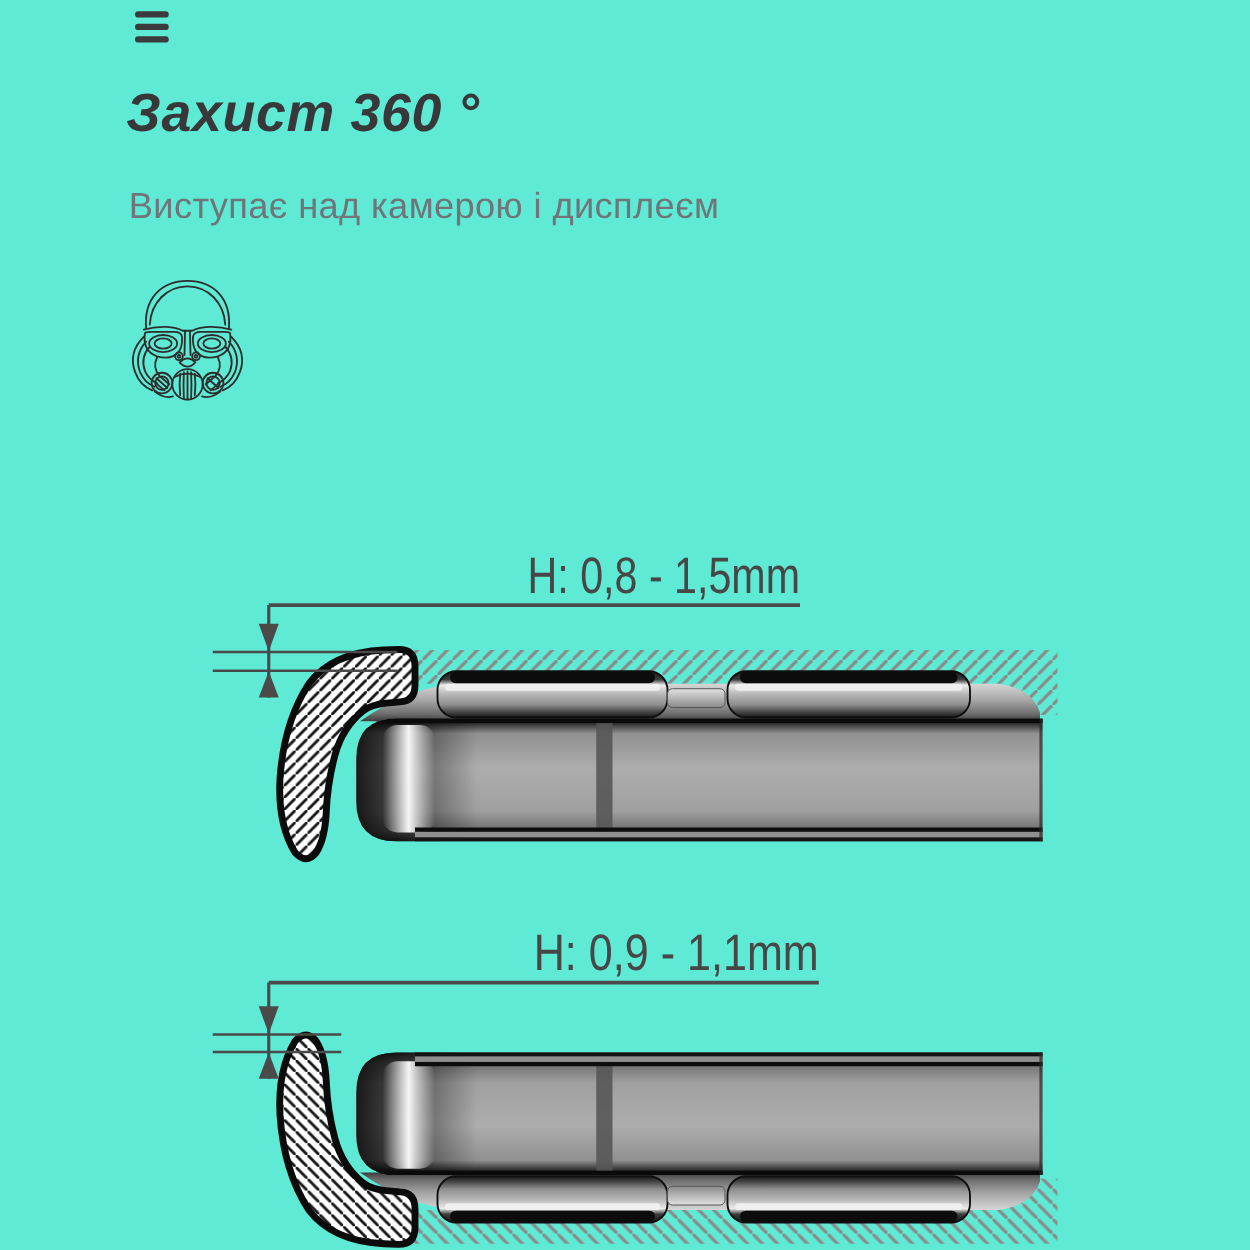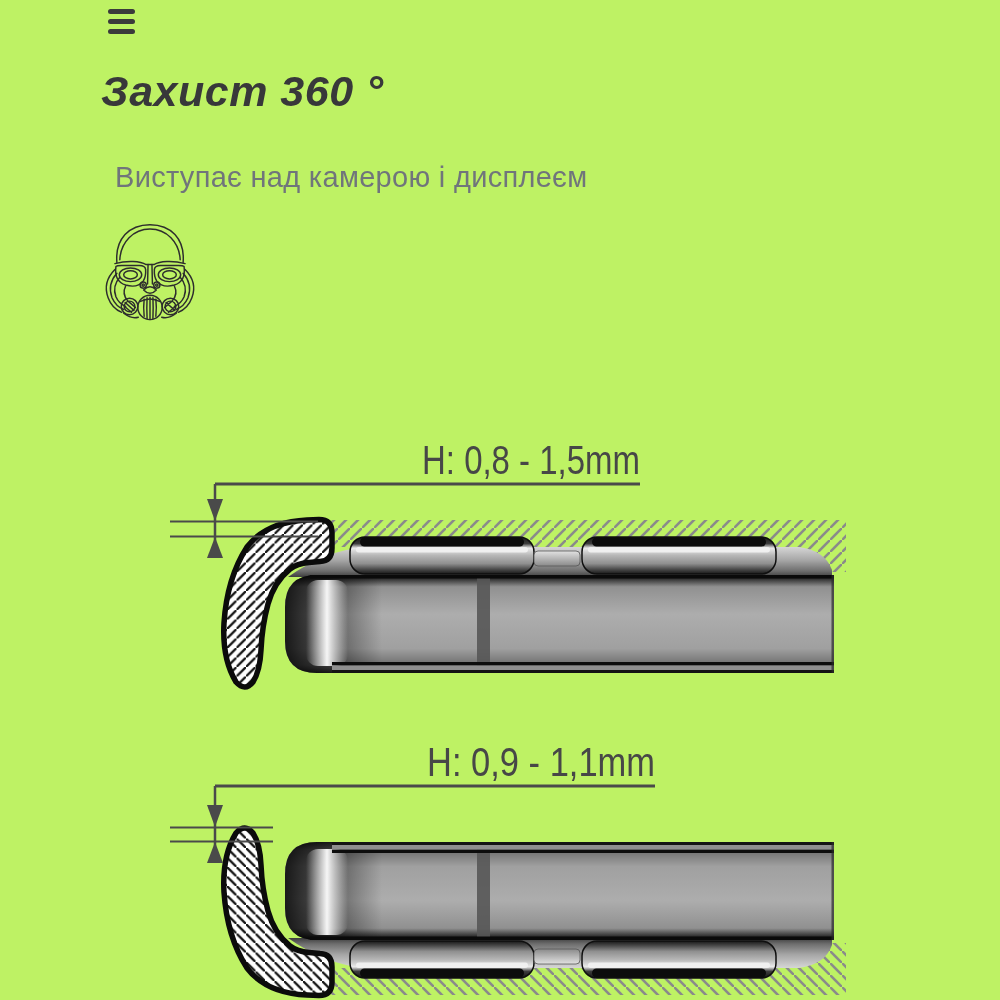--- a/index.html
+++ b/index.html
@@ -1,25 +1,25 @@
 <!DOCTYPE html>
 <html><head>
 <meta charset="utf-8">
 <style>
   html,body{margin:0;padding:0;background:#ffffff;}
-  .page{position:relative;width:1000px;height:1000px;background:#bef264;overflow:hidden;
+  .page{position:relative;width:1000px;height:1000px;background:#5eead4;overflow:hidden;
         font-family:"Liberation Sans",sans-serif;}
   
   .menu-btn{position:absolute;left:108px;top:9px;width:28px;height:28px;border:none;
             background:transparent;padding:0;cursor:pointer;}
   .menu-btn .bar{display:block;width:27px;height:5px;border-radius:2.5px;background:#3b3b3b;margin-bottom:5px;}
   
   .title{position:absolute;left:101px;top:68px;margin:0;font-size:43px;line-height:1.1;
          font-weight:700;font-style:italic;color:#38383a;letter-spacing:.5px;}
-  .subtitle{position:absolute;left:103px;top:148px;margin:12px;font-size:29px;line-height:1.2;
+  .subtitle{position:absolute;left:103px;top:148px;margin:0;font-size:29px;line-height:1.2;
             font-weight:400;color:#70757b;letter-spacing:.3px;}
   .logo{position:absolute;left:100px;top:212px;width:100px;height:112px;}
   .diagrams{position:absolute;left:170px;top:420px;width:830px;height:580px;}
   svg text.dim{font-family:"Liberation Sans",sans-serif;font-size:41px;font-weight:400;fill:#474747;}
 </style>
 </head>
 <body>
 
 <div class="page">
 

